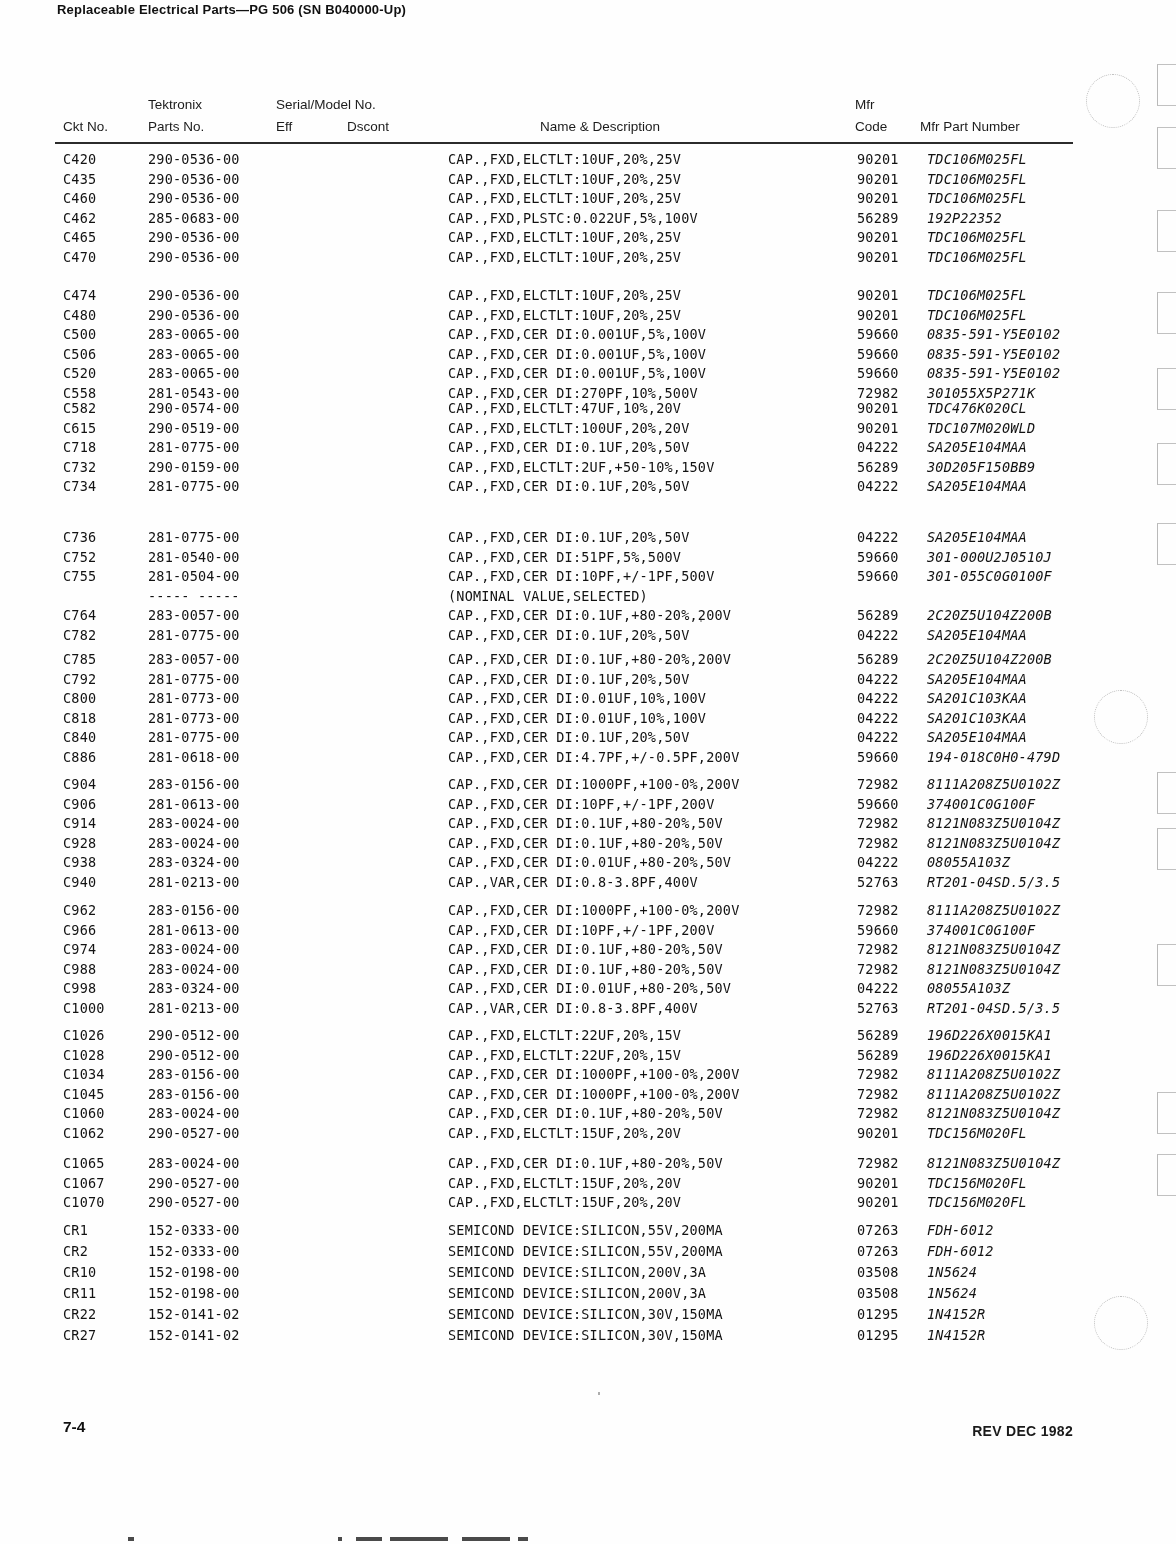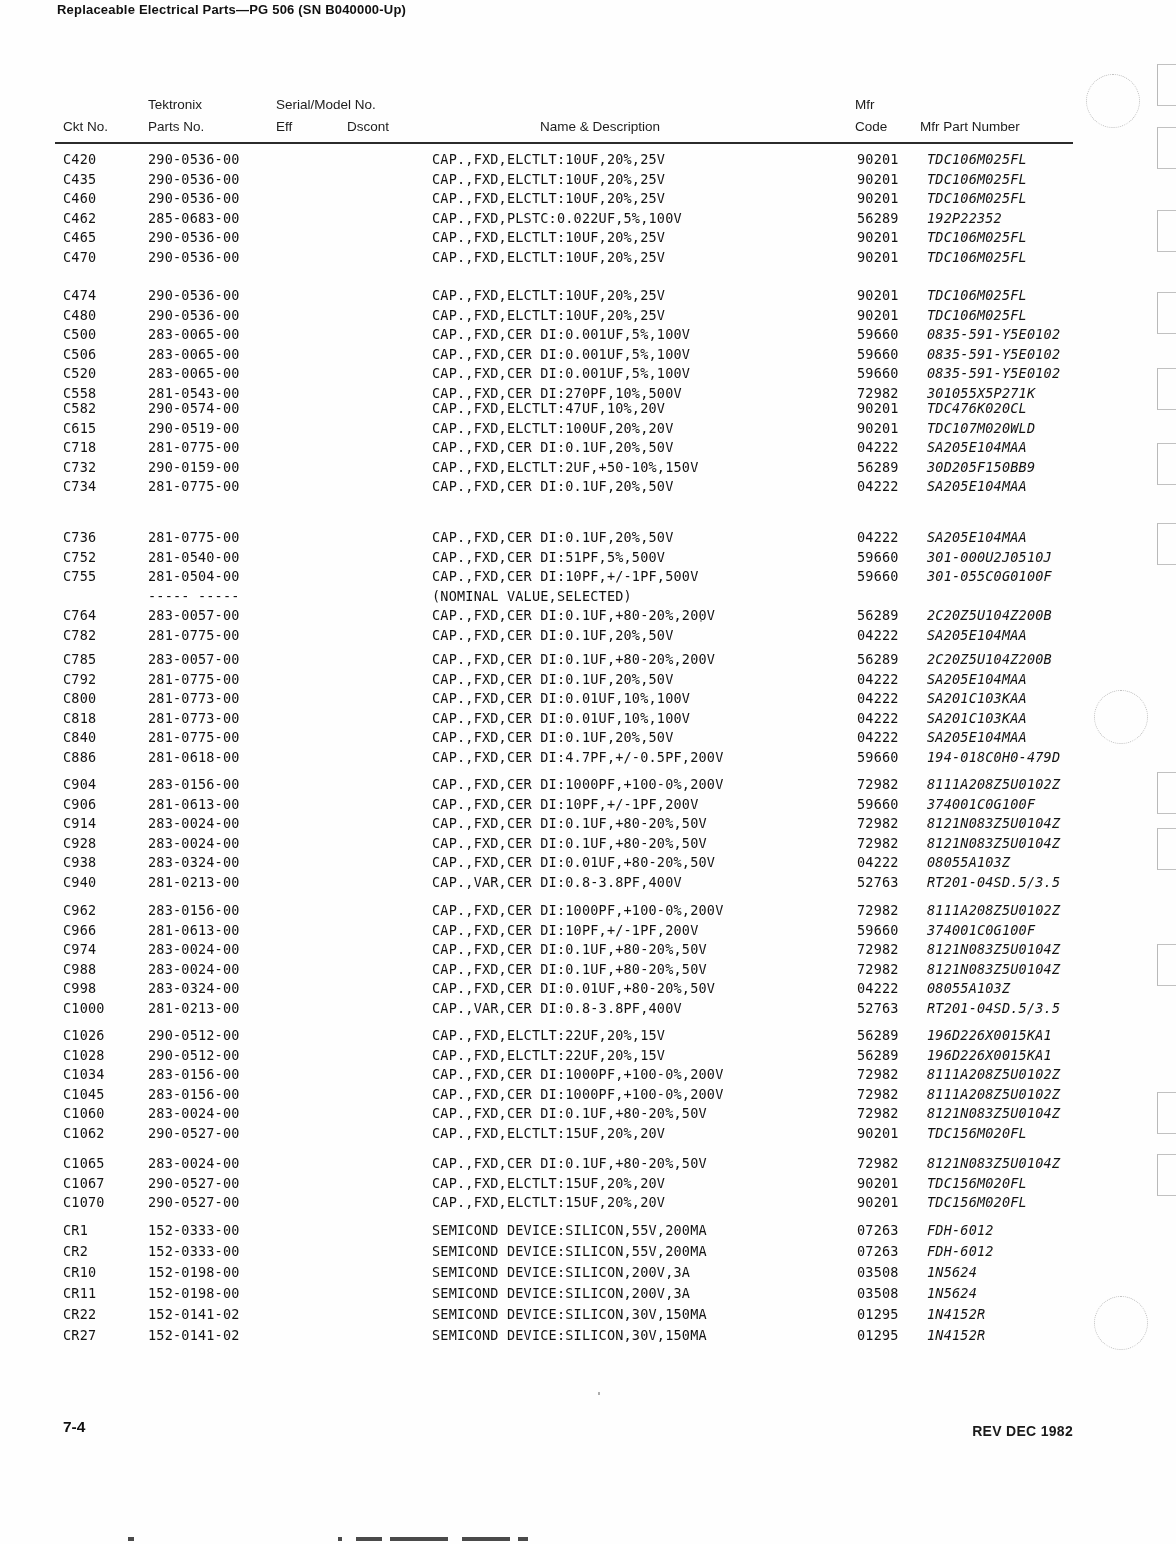--- a/index.html
+++ b/index.html
@@ -37,21 +37,21 @@
   .g5{top:776px}.g6{top:902px}.g7{top:1027px}.g8{top:1155px}.g9{top:1222px}
   .row{position:relative;height:19.5px;padding-left:48px;}
   .g9 .row{height:21px;}
   .cell{
     position:absolute;top:0;white-space:pre;
     font-family:"DejaVu Sans Mono", monospace;
     font-size:13.5px;letter-spacing:0.2px;color:#121212;
   }
   .c-ckt{left:63px;}
   .c-part{left:148px;}
-  .c-desc{left:432px;}
+  .c-desc{left:448px;}
   .c-code{left:857px;}
   .c-mfr{left:927px;font-style:italic;}
   
   .footer-left{
     position:absolute;left:63px;top:1418px;
     font-size:15.5px;font-weight:bold;color:#101010;
   }
   .footer-right{
     position:absolute;right:103px;top:1423px;
     font-size:14px;color:#1a1a1a;letter-spacing:0.3px;font-weight:bold;

